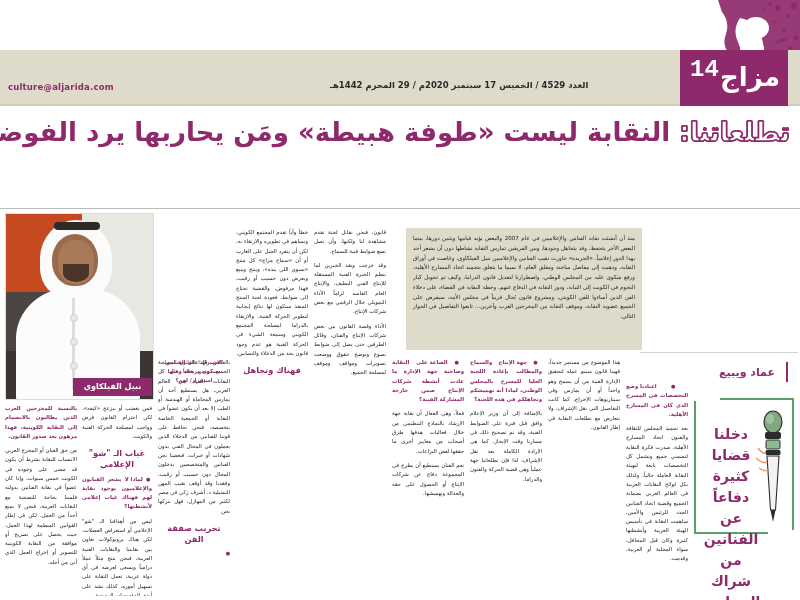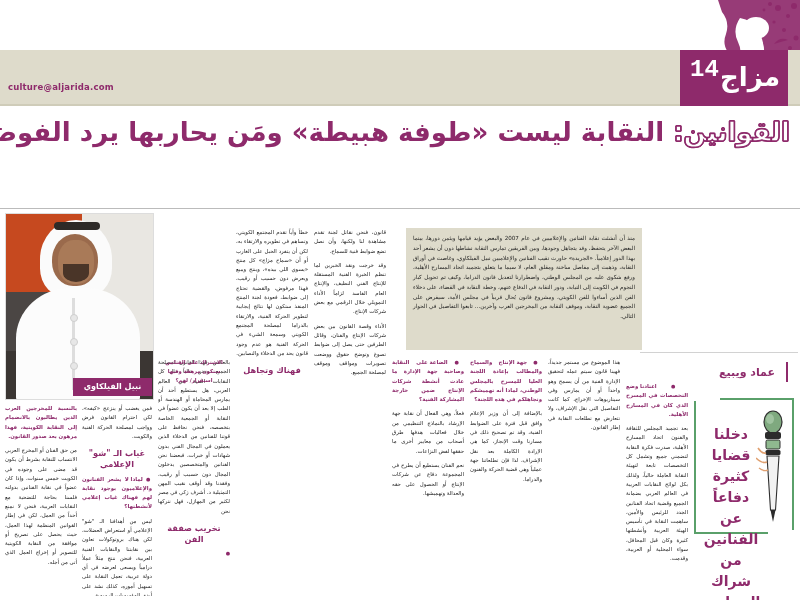--- a/index.html
+++ b/index.html
@@ -245,28 +245,29 @@
       </g>
     </svg>
   </div>
 
   <div class="masthead-line-top"></div>
   <div class="masthead"></div>
   <div class="masthead-line-bot"></div>
 
   <div class="email-tag">culture@aljarida.com</div>
 
+  <div class="date-line">العدد 4529 / الخميس 17 سبتمبر 2020م / 29 المحرم 1442هـ</div>
 
   <div class="badge">
     <span class="badge-section">مزاج</span>
     <span class="badge-num">14</span>
   </div>
 
   <div class="headline1">
-    <span class="speaker">القوانين:</span>
+    <span class="speaker">تطلعاتنا:</span>
     <span>النقابة ليست «طوفة هبيطة» ومَن يحاربها يرد الفوضى</span>
   </div>
 
   <div class="rule-top"></div>
 
   <div class="photo">
     <div class="bg-left"></div>
     <div class="bg-right"></div>
     <div class="sofa"></div>
     <div class="sofa2"></div>

